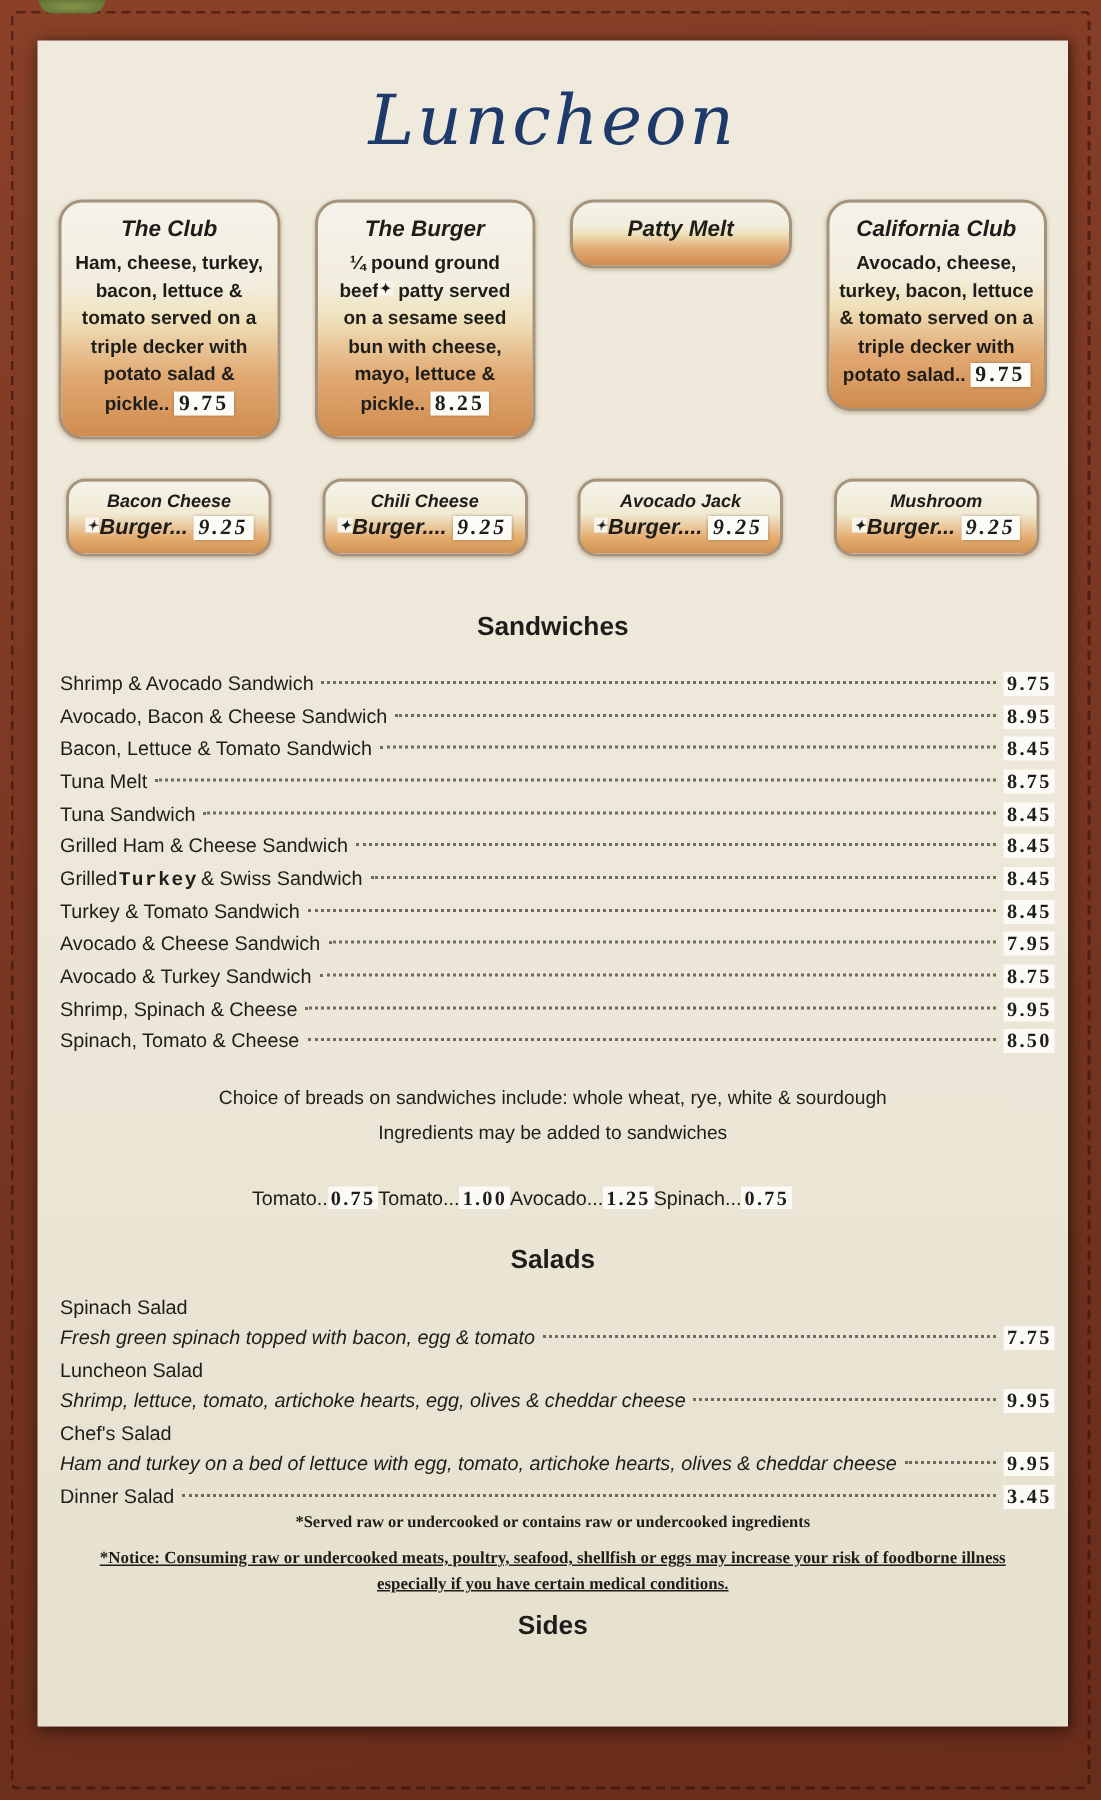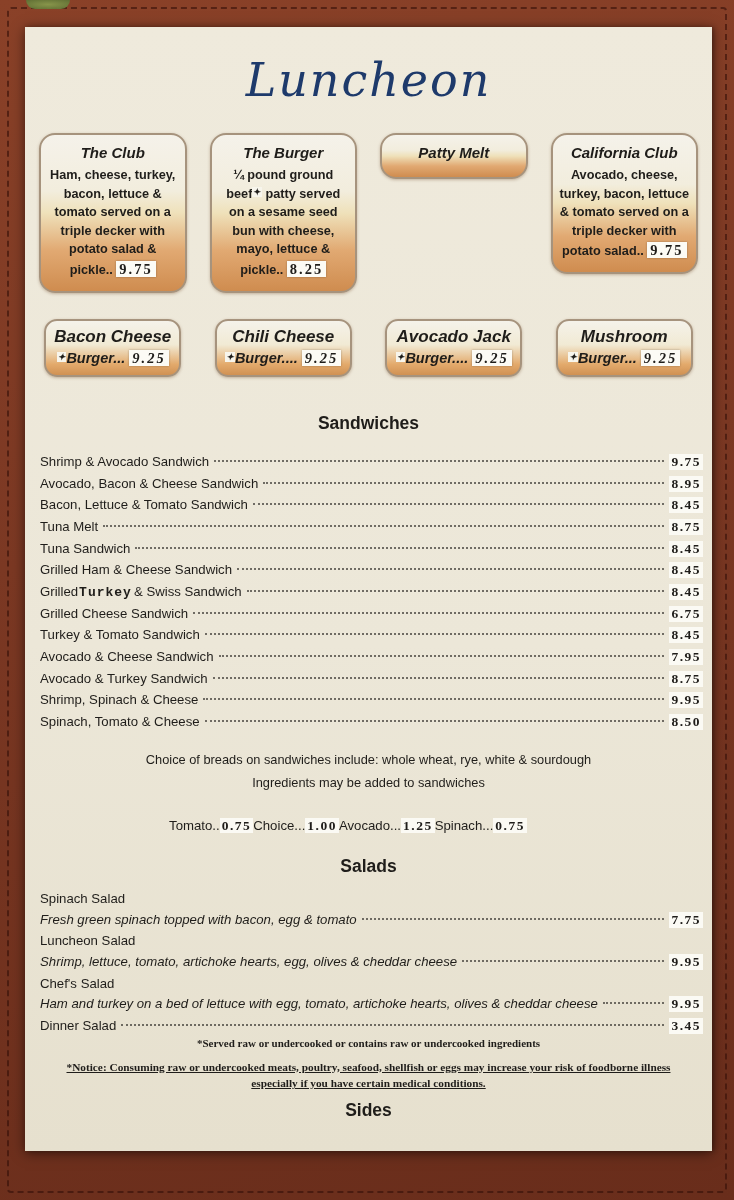--- a/index.html
+++ b/index.html
@@ -68,21 +68,21 @@
     display: grid; grid-template-columns: repeat(4, 1fr);
     gap: 23px; padding: 0 14px; margin-top: 26px; align-items: start;
   }
   .bcard {
     border: 2px solid #a6937d; border-radius: 13px;
     background: linear-gradient(180deg, #f5f2ea 0%, #f1ead4 44%, #e3aa6c 80%, #d09153 100%);
     padding: 6px 6px 8px; text-align: center;
     width: 93%; margin: 0 auto;
     box-shadow: 0 1px 3px rgba(110,70,35,.35);
   }
-  .bcard-title { font-weight: bold; font-style: italic; font-size: 17px; }
+  .bcard-title { font-weight: bold; font-style: italic; font-size: 12px; }
   .bcard-line { font-weight: bold; font-style: italic; font-size: 14.5px; margin-top: 3px; white-space: nowrap; }
   
   .section-heading { text-align: center; font-weight: bold; font-size: 17.5px; }
   .h-sandwiches { margin-top: 36px; }
   .h-salads { margin-top: 22px; }
   .h-sides { margin-top: 8px; }
   
   .list { padding: 20px 9px 0 15px; }
   .mrow { display: flex; align-items: baseline; height: 21.7px; font-size: 13.2px; }
   .mname { white-space: nowrap; }
@@ -213,25 +213,20 @@
         <span class="mname">Grilled Ham &amp; Cheese Sandwich</span>
         <span class="leader"></span>
         <span class="mprice">8.45</span>
       </div>
     <div class="mrow">
       <span class="mname"><span>Grilled</span><span class="typew">Turkey</span><span>&amp; Swiss Sandwich</span></span>
       <span class="leader"></span>
         <span class="mprice">8.45</span>
     </div>
     <div class="mrow">
-        <span class="mname">Grilled Cheese Sandwich</span>
-        <span class="leader"></span>
-        <span class="mprice">6.75</span>
-      </div>
-    <div class="mrow">
         <span class="mname">Turkey &amp; Tomato Sandwich</span>
         <span class="leader"></span>
         <span class="mprice">8.45</span>
       </div>
     <div class="mrow">
         <span class="mname">Avocado &amp; Cheese Sandwich</span>
         <span class="leader"></span>
         <span class="mprice">7.95</span>
       </div>
     <div class="mrow">
@@ -251,21 +246,21 @@
       </div>
   </div>
 
   <div class="notes">
     <div>Choice of breads on sandwiches include: whole wheat, rye, white &amp; sourdough</div>
     <div>Ingredients may be added to sandwiches</div>
   </div>
 
   <div class="addons">
     <span class="addon"><span>Tomato..</span><span class="mprice">0.75</span></span>
-    <span class="addon"><span>Choice...</span><span class="mprice">1.00</span></span>
+    <span class="addon"><span>Tomato...</span><span class="mprice">1.00</span></span>
     <span class="addon"><span>Avocado...</span><span class="mprice">1.25</span></span>
     <span class="addon"><span>Spinach...</span><span class="mprice">0.75</span></span>
   </div>
 
   <div class="section-heading h-salads">Salads</div>
   <div class="salads-list">
     <div class="salad-name">Spinach Salad</div>
     <div class="mrow">
         <span class="mname ital">Fresh green spinach topped with bacon, egg &amp; tomato</span>
         <span class="leader"></span>

